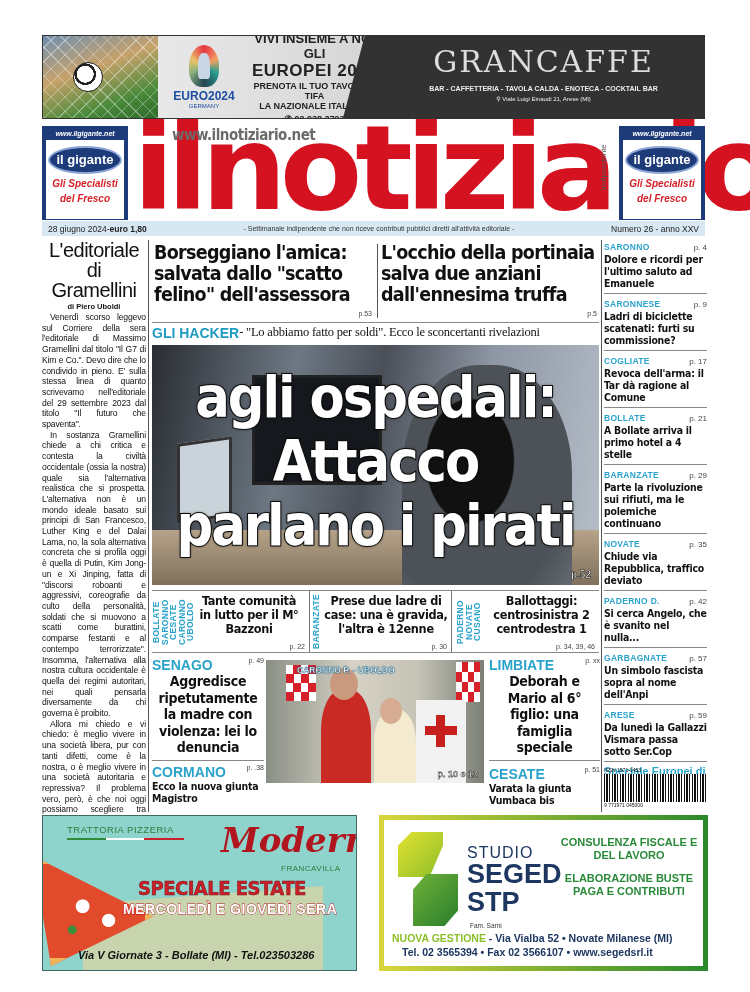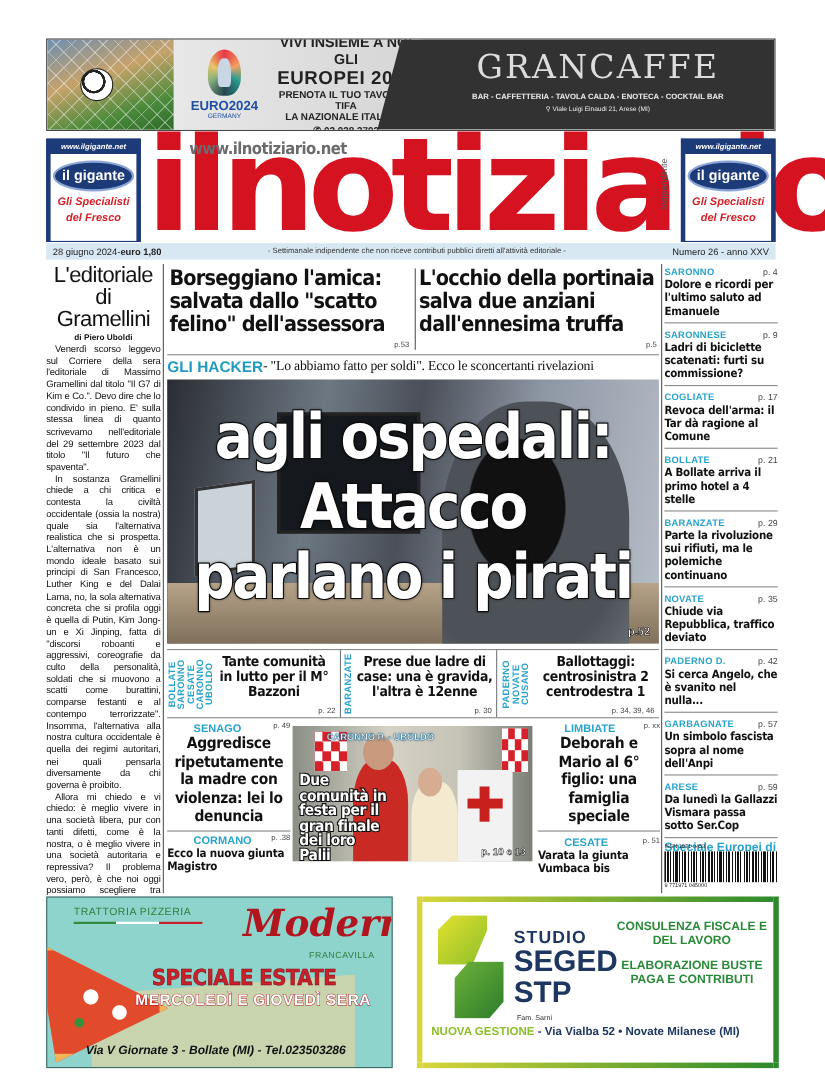--- a/index.html
+++ b/index.html
@@ -80,21 +80,21 @@
   .sb-text { font-weight: bold; font-family: "DejaVu Sans Condensed", "Liberation Sans", sans-serif; font-size: 10.4px; line-height: 12px; letter-spacing: -0.2px; margin-top: 1px; }
   .sb-special { color: #2aa3cc; font-weight: bold; font-size: 11px; line-height: 12px; position: relative; }
   .sb-special .sb-pg { position: absolute; right: 2px; bottom: 0; }
   .barcode { left: 604px; top: 767px; width: 103px; height: 42px; }
   .barcode .bars { height: 28px; margin-top: 1px; background: repeating-linear-gradient(90deg, #111 0 1px, #fff 1px 2px, #111 2px 4px, #fff 4px 5px, #111 5px 6px, #fff 6px 8px); }
   .barcode .issn { font-size: 5px; }
 
   
   .lower-left { left: 152px; top: 657px; width: 112px; }
   .kicker-row { display: flex; justify-content: space-between; }
-  .kicker { color: #2aa3cc; font-weight: bold; font-size: 10px; margin-left: 24px; }
+  .kicker { color: #2aa3cc; font-weight: bold; font-size: 14px; }
   .center-hl { font-weight: bold; font-family: "DejaVu Sans Condensed", "Liberation Sans", sans-serif; font-size: 14px; line-height: 16.5px; text-align: center; letter-spacing: -0.3px; }
   .small-hl { font-weight: bold; font-family: "DejaVu Sans Condensed", "Liberation Sans", sans-serif; font-size: 10.5px; line-height: 12px; letter-spacing: -0.2px; }
   .photo2 { left: 266px; top: 660px; width: 218px; height: 123px; background: linear-gradient(90deg, #8a8f85 0%, #d6d2c5 40%, #c5c2b6 70%, #7a7f75 100%); overflow: hidden; }
   .photo2 .man { position: absolute; left: 55px; top: 30px; width: 50px; height: 100px; background: #c92a24; border-radius: 40% 40% 0 0; }
   .photo2 .head1 { position: absolute; left: 64px; top: 8px; width: 28px; height: 32px; background: #c99a7d; border-radius: 50%; }
   .photo2 .bride { position: absolute; left: 108px; top: 50px; width: 42px; height: 80px; background: #f4ead0; border-radius: 40% 40% 0 0; }
   .photo2 .head2 { position: absolute; left: 114px; top: 38px; width: 22px; height: 26px; background: #d6ad92; border-radius: 50%; }
   .photo2 .knight { position: absolute; left: 150px; top: 40px; width: 50px; height: 90px; background: #f2f2f2; }
   .photo2 .knight::before { content: ""; position: absolute; left: 20px; top: 15px; width: 9px; height: 32px; background: #c8201d; }
   .photo2 .knight::after { content: ""; position: absolute; left: 9px; top: 26px; width: 32px; height: 9px; background: #c8201d; }
@@ -116,21 +116,21 @@
   .speciale { position: absolute; left: 95px; top: 60px; font-family: "DejaVu Sans Condensed", "DejaVu Sans", sans-serif; font-weight: bold; font-size: 20px; color: #c9202a; -webkit-text-stroke: 0.5px #7a1015; letter-spacing: -0.5px; }
   .merc { position: absolute; left: 80px; top: 85px; font-size: 14px; color: #fff; -webkit-text-stroke: 0.8px #b1161f; paint-order: stroke fill; font-weight: bold; letter-spacing: 0.5px; }
   .sconto { position: absolute; left: 28px; top: 104px; font-size: 15px; color: #fff; -webkit-text-stroke: 0.8px #b1161f; paint-order: stroke fill; font-weight: bold; white-space: nowrap; }
   .sconto b { color: #c9202a; font-size: 19px; font-style: italic; -webkit-text-stroke: 0; }
   .via { position: absolute; left: 35px; top: 133px; font-size: 11px; font-style: italic; font-weight: bold; color: #111; }
 
   .ad-seged { left: 379px; top: 815px; width: 329px; height: 156px; border: 5px solid; border-image: linear-gradient(90deg, #d7d63a, #2c8a2c) 1; background: #fff; overflow: hidden; }
   .seg-logo { position: absolute; left: 14px; top: 12px; width: 60px; height: 95px; }
   .seg-logo .a { position: absolute; left: 0; top: 0; width: 45px; height: 45px; background: linear-gradient(135deg, #e3e12e, #8dbf2a); clip-path: polygon(30% 0, 100% 0, 100% 30%, 70% 100%, 0 100%, 0 30%); }
   .seg-logo .b { position: absolute; left: 15px; top: 42px; width: 45px; height: 52px; background: linear-gradient(135deg, #6fb23a, #2a7d2a); clip-path: polygon(30% 0, 100% 0, 100% 70%, 70% 100%, 0 100%, 0 30%); }
-  .studio { position: absolute; left: 83px; top: 24px; font-size: 16px; color: #1d3761; letter-spacing: 1px; font-weight: bold; }
+  .studio { position: absolute; left: 83px; top: 24px; font-size: 16px; color: #1d3761; letter-spacing: 1px; }
   .seged { position: absolute; left: 83px; top: 40px; font-size: 27px; font-weight: 900; color: #1d3761; line-height: 28px; }
   .stp { position: absolute; left: 83px; top: 68px; font-size: 27px; font-weight: 900; color: #1d3761; line-height: 28px; }
   .fam { position: absolute; left: 86px; top: 102px; font-size: 6.5px; color: #333; }
   .cons { position: absolute; left: 170px; top: 16px; width: 150px; text-align: center; color: #2a8a3a; font-weight: bold; font-size: 11px; line-height: 13px; }
   .elab { position: absolute; left: 170px; top: 52px; width: 150px; text-align: center; color: #2a8a3a; font-weight: bold; font-size: 11px; line-height: 13px; }
   .nuova { position: absolute; left: 8px; top: 112px; font-size: 10.5px; font-weight: bold; color: #1d3761; white-space: nowrap; }
   .nuova span { color: #8dbf2a; }
   .tel { position: absolute; left: 18px; top: 126px; font-size: 10.5px; font-weight: bold; color: #1d3761; white-space: nowrap; }
 </style>
 </head>
@@ -341,21 +341,20 @@
 </div>
 <div class="abs photo2">
   <div class="flag1"></div>
   <div class="flag2"></div>
   <div class="man"></div>
     <div class="head1"></div>
   <div class="bride"></div>
     <div class="head2"></div>
   <div class="knight"></div>
   <div class="photo2-kicker">CARONNO P. - UBOLDO</div>
-  <div class="photo2-hl" style="width:80px;">Due comunità in festa per il gran finale dei loro Palii</div>
   <div class="photo2-pg">p. 10 e 13</div>
 </div>
 <div class="abs lower-right">
   <div style="border-bottom:1px solid #888;padding-bottom:4px;">
     <div class="kicker-row">
         <span class="kicker">LIMBIATE</span>
         <span class="pg">p. xx</span>
       </div>
     <div class="center-hl">Deborah e Mario al 6° figlio: una famiglia speciale</div>
   </div>
@@ -385,13 +384,14 @@
       <div class="a"></div>
       <div class="b"></div>
     </div>
   <div class="studio">STUDIO</div>
   <div class="seged">SEGED</div>
   <div class="stp">STP</div>
   <div class="fam">Fam. Sarni</div>
   <div class="cons">CONSULENZA FISCALE E DEL LAVORO</div>
   <div class="elab">ELABORAZIONE BUSTE PAGA E CONTRIBUTI</div>
   <div class="nuova"><span>NUOVA GESTIONE</span><b> - Via Vialba  52 • Novate Milanese (MI)</b></div>
+  <div class="tel">Tel. 02 3565394 • Fax 02 3566107 • www.segedsrl.it</div>
 </div>
 
 </body></html>

